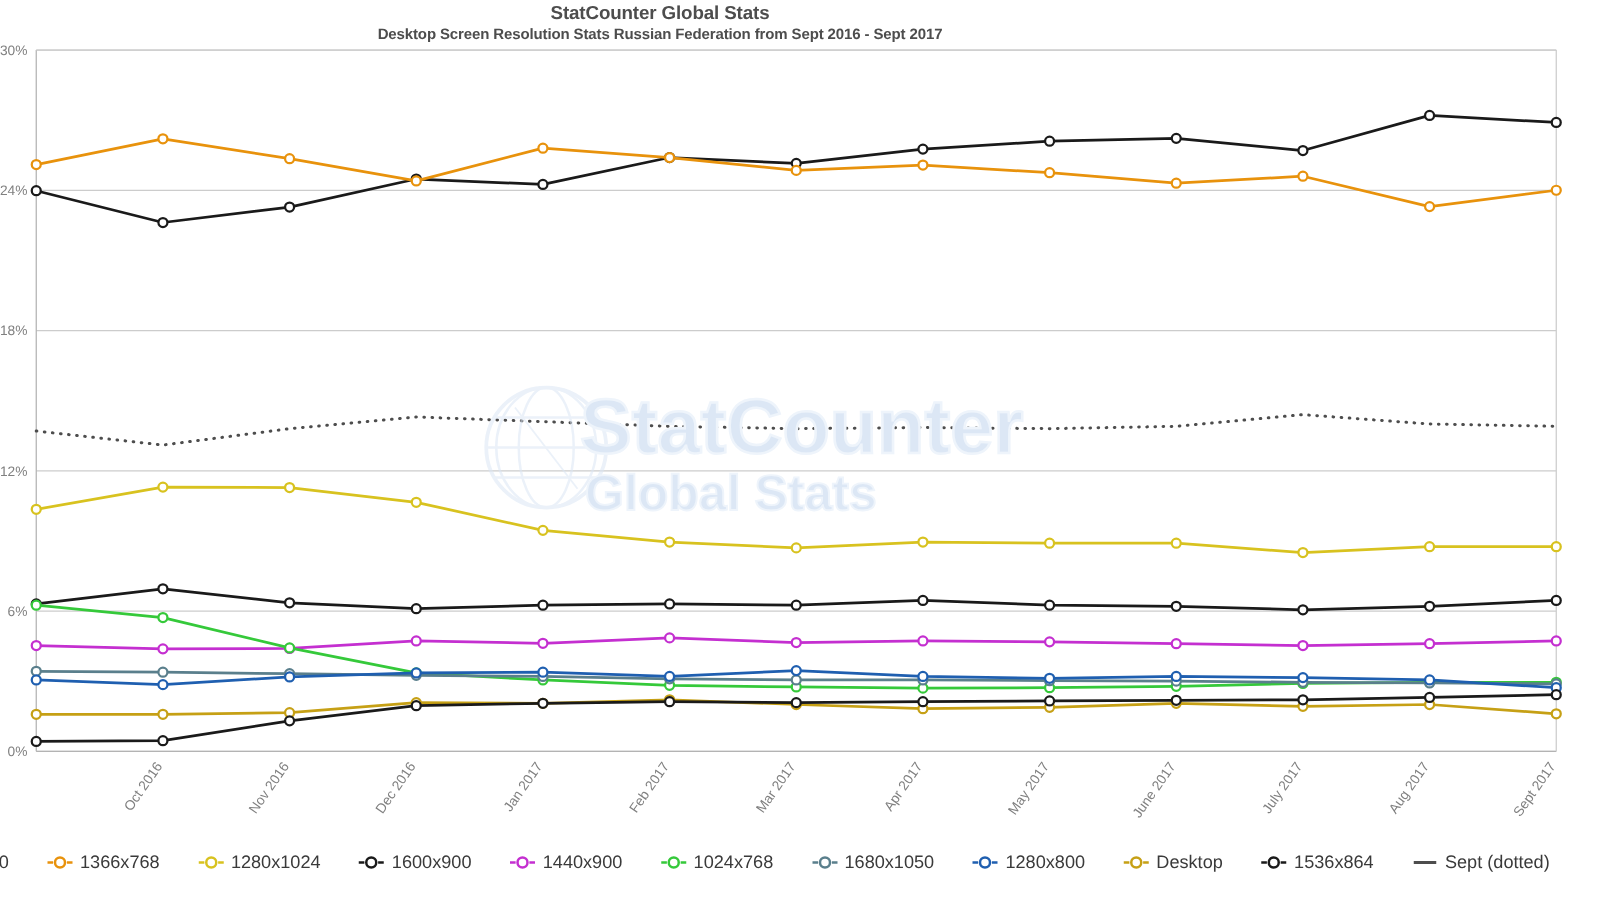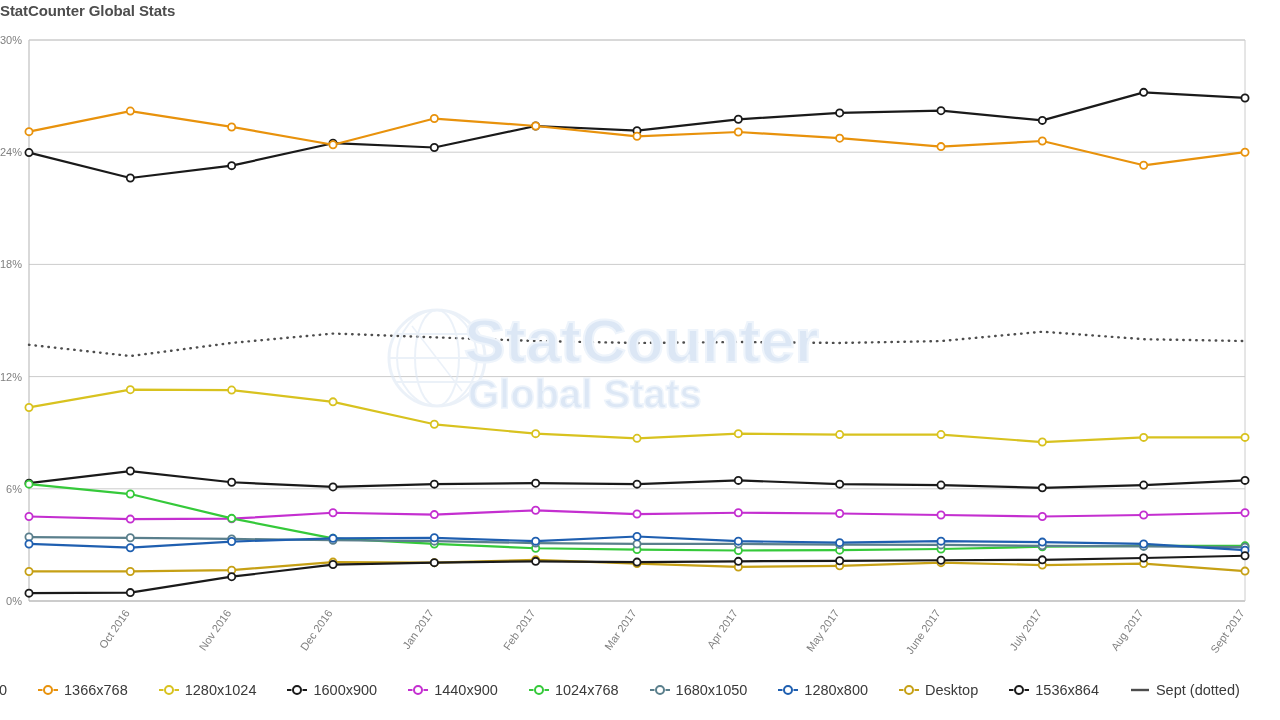--- a/index.html
+++ b/index.html
@@ -1,39 +1,40 @@
 <!DOCTYPE html>
 <html><head>
 <meta charset="utf-8">
 <style>
   html,body{margin:0;padding:0;background:#ffffff;}
   body{width:1280px;height:720px;font-family:"Liberation Sans",sans-serif;color:#555;overflow:hidden;}
   #root{position:relative;width:1280px;height:720px;}
 
-  .title-block{position:absolute;left:0;top:0;width:1056px;text-align:left;}
+  .title-block{position:absolute;left:0;top:0;width:1056px;text-align:center;}
   .chart-title{font-size:15px;font-weight:bold;color:#4d4d4d;line-height:18px;margin-top:2px;letter-spacing:-0.1px;}
   .chart-subtitle{font-size:12px;font-weight:bold;color:#4d4d4d;line-height:15px;letter-spacing:-0.1px;}
 
   .plot-wrap{position:absolute;left:0;top:0;width:1280px;height:720px;}
   svg.chart{position:absolute;left:0;top:0;}
 
   .watermark{position:absolute;left:382px;top:296px;width:530px;height:120px;pointer-events:none;}
 
   .legend{position:absolute;left:0;top:682px;width:1148px;display:flex;justify-content:center;align-items:center;gap:12px;}
   .legend-item{display:flex;align-items:center;margin:0 9px;}
   .legend-item .lg-label{font-size:14.5px;color:#3a3a3a;margin-left:5px;font-family:"Liberation Sans",sans-serif;white-space:nowrap;}
   .legend-sym{display:block;}
 </style>
 </head>
 <body>
 
 <div id="root">
 
   <div class="title-block">
     <div class="chart-title">StatCounter Global Stats</div>
+    <div class="chart-subtitle">Desktop Screen Resolution Stats Russian Federation from Sept 2016 - Sept 2017</div>
   </div>
 
   <div class="plot-wrap">
     <svg class="chart" id="chart-svg" width="1280" height="680">
         <line x1="29" y1="601" x2="1245" y2="601" stroke="#cccccc" stroke-width="1"></line>
         <text x="22" y="605" text-anchor="end" font-family="Liberation Sans, sans-serif" font-size="11" fill="#808080">0%</text>
         <line x1="29" y1="488.8" x2="1245" y2="488.8" stroke="#cccccc" stroke-width="1"></line>
         <text x="22" y="492.8" text-anchor="end" font-family="Liberation Sans, sans-serif" font-size="11" fill="#808080">6%</text>
         <line x1="29" y1="376.6" x2="1245" y2="376.6" stroke="#cccccc" stroke-width="1"></line>
         <text x="22" y="380.6" text-anchor="end" font-family="Liberation Sans, sans-serif" font-size="11" fill="#808080">12%</text>

